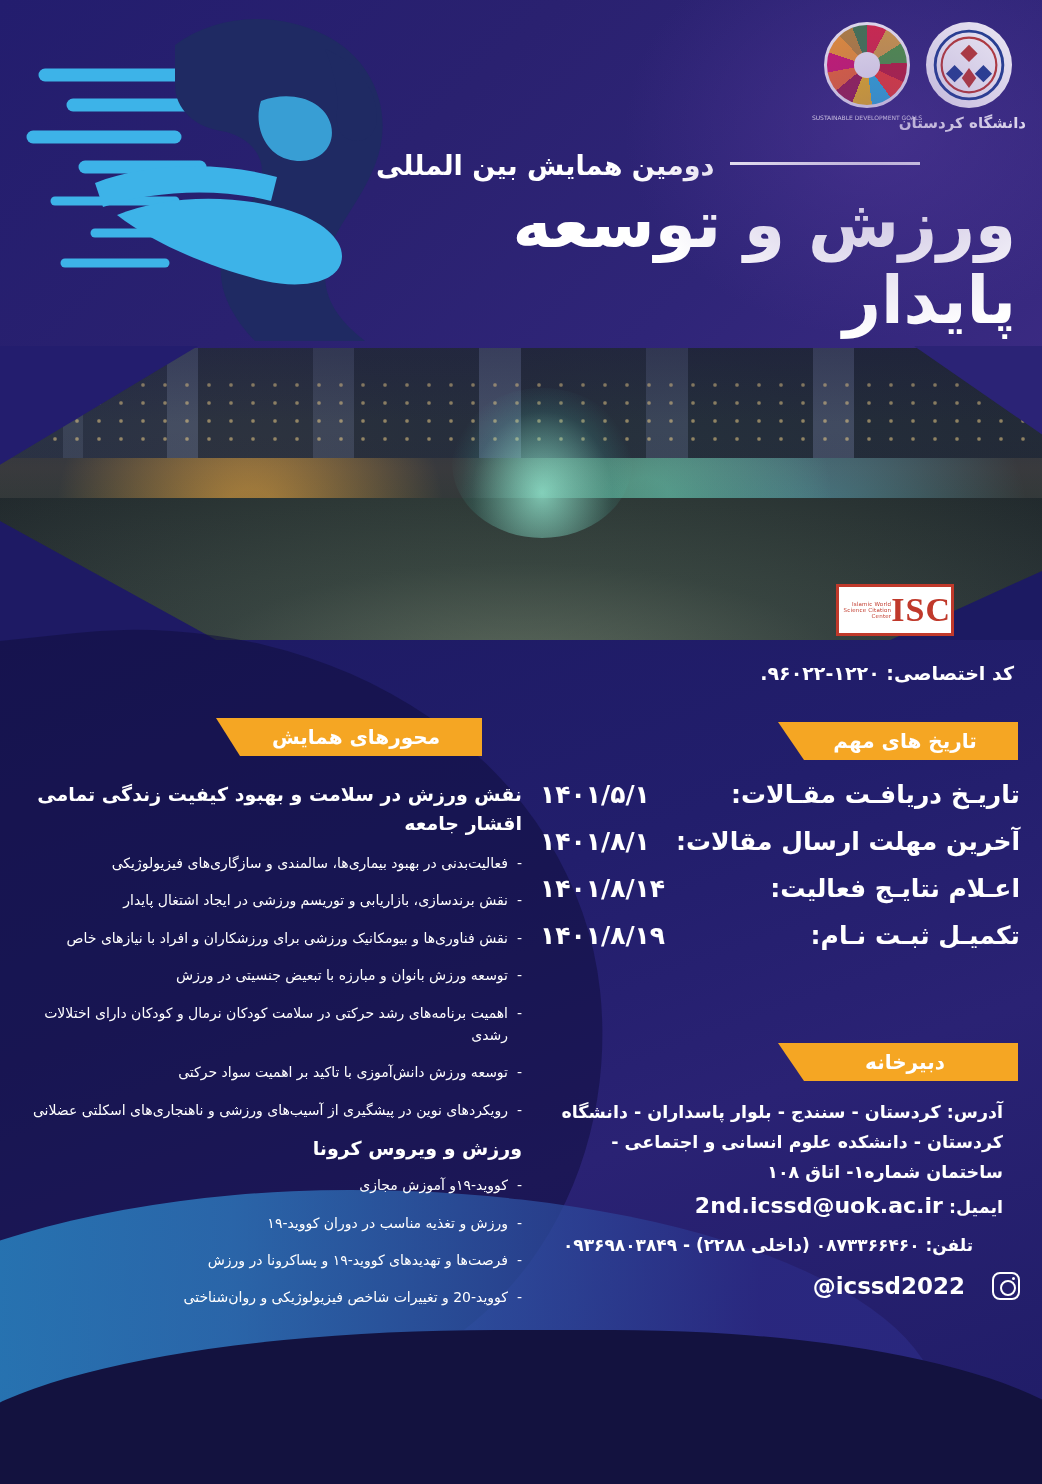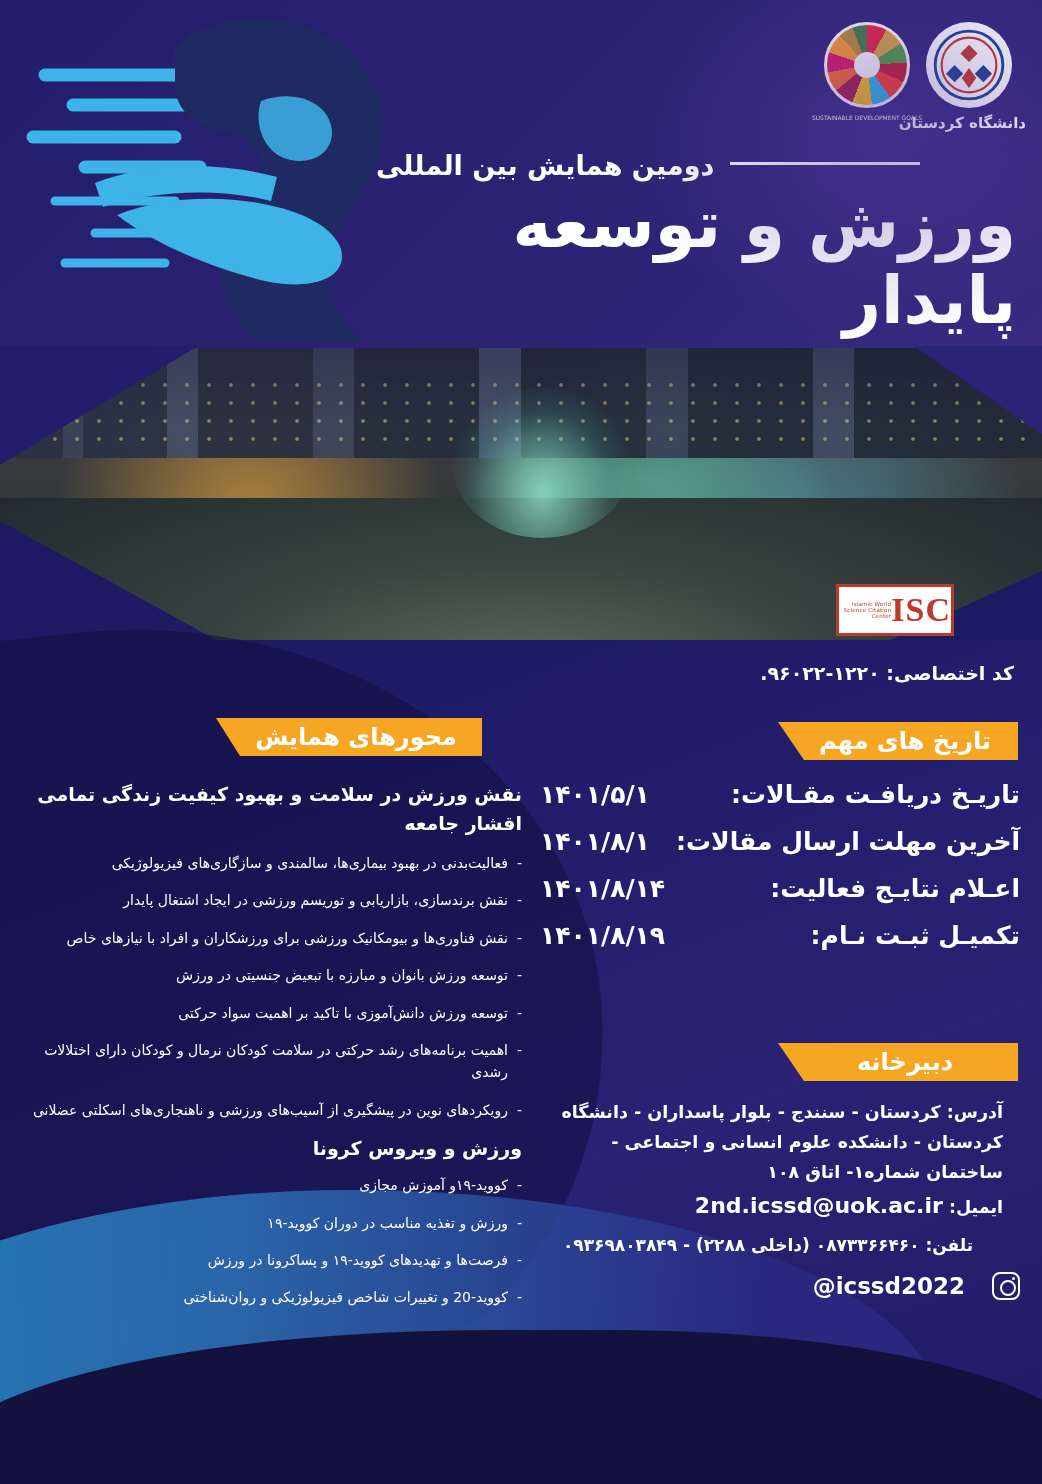--- a/index.html
+++ b/index.html
@@ -249,21 +249,21 @@
     color: #ffffff; font-size: 19px; font-weight: bold;
     direction: rtl;
   }
 
   
   .bar {
     position: absolute;
     height: 38px;
     background: #f5a623;
     display: flex; align-items: center;
-    color: #ffffff; font-weight: bold; font-size: 24px;
+    color: #ffffff; font-weight: bold; font-size: 20px;
   }
   .bar-axes { 
     right: 560px; top: 718px; width: 266px;
     clip-path: polygon(0 0, 100% 0, 100% 100%, 24px 100%);
     justify-content: center;
     padding-left: 14px;
   }
   .bar-dates { 
     right: 24px; top: 722px; width: 240px;
     clip-path: polygon(0 0, 100% 0, 100% 100%, 26px 100%);
@@ -475,22 +475,22 @@
   </div>
 
   <div class="bar bar-axes">محورهای همایش</div>
   <div class="axes">
     <div class="axes-heading">نقش ورزش در سلامت و بهبود کیفیت زندگی تمامی اقشار جامعه</div>
     <ul>
       <li>فعالیت‌بدنی در بهبود بیماری‌ها، سالمندی و سازگاری‌های فیزیولوژیکی</li>
       <li>نقش برندسازی، بازاریابی و توریسم ورزشی در ایجاد اشتغال پایدار</li>
       <li>نقش فناوری‌ها و بیومکانیک ورزشی برای ورزشکاران و افراد با نیازهای خاص</li>
       <li>توسعه ورزش بانوان و مبارزه با تبعیض جنسیتی در ورزش</li>
+      <li>اهمیت برنامه‌های رشد حرکتی در سلامت کودکان نرمال و کودکان دارای اختلالات رشدی</li>
       <li>توسعه ورزش دانش‌آموزی با تاکید بر اهمیت سواد حرکتی</li>
-      <li>اهمیت برنامه‌های رشد حرکتی در سلامت کودکان نرمال و کودکان دارای اختلالات رشدی</li>
       <li>رویکردهای نوین در پیشگیری از آسیب‌های ورزشی و ناهنجاری‌های اسکلتی عضلانی</li>
     </ul>
     <div class="axes-heading2">ورزش و ویروس کرونا</div>
     <ul>
       <li>کووید-۱۹و آموزش مجازی</li>
       <li>ورزش و تغذیه مناسب در دوران کووید-۱۹</li>
       <li>فرصت‌ها و تهدیدهای کووید-۱۹ و پساکرونا در ورزش</li>
       <li>کووید-20 و تغییرات شاخص فیزیولوژیکی و روان‌شناختی</li>
     </ul>
   </div>

